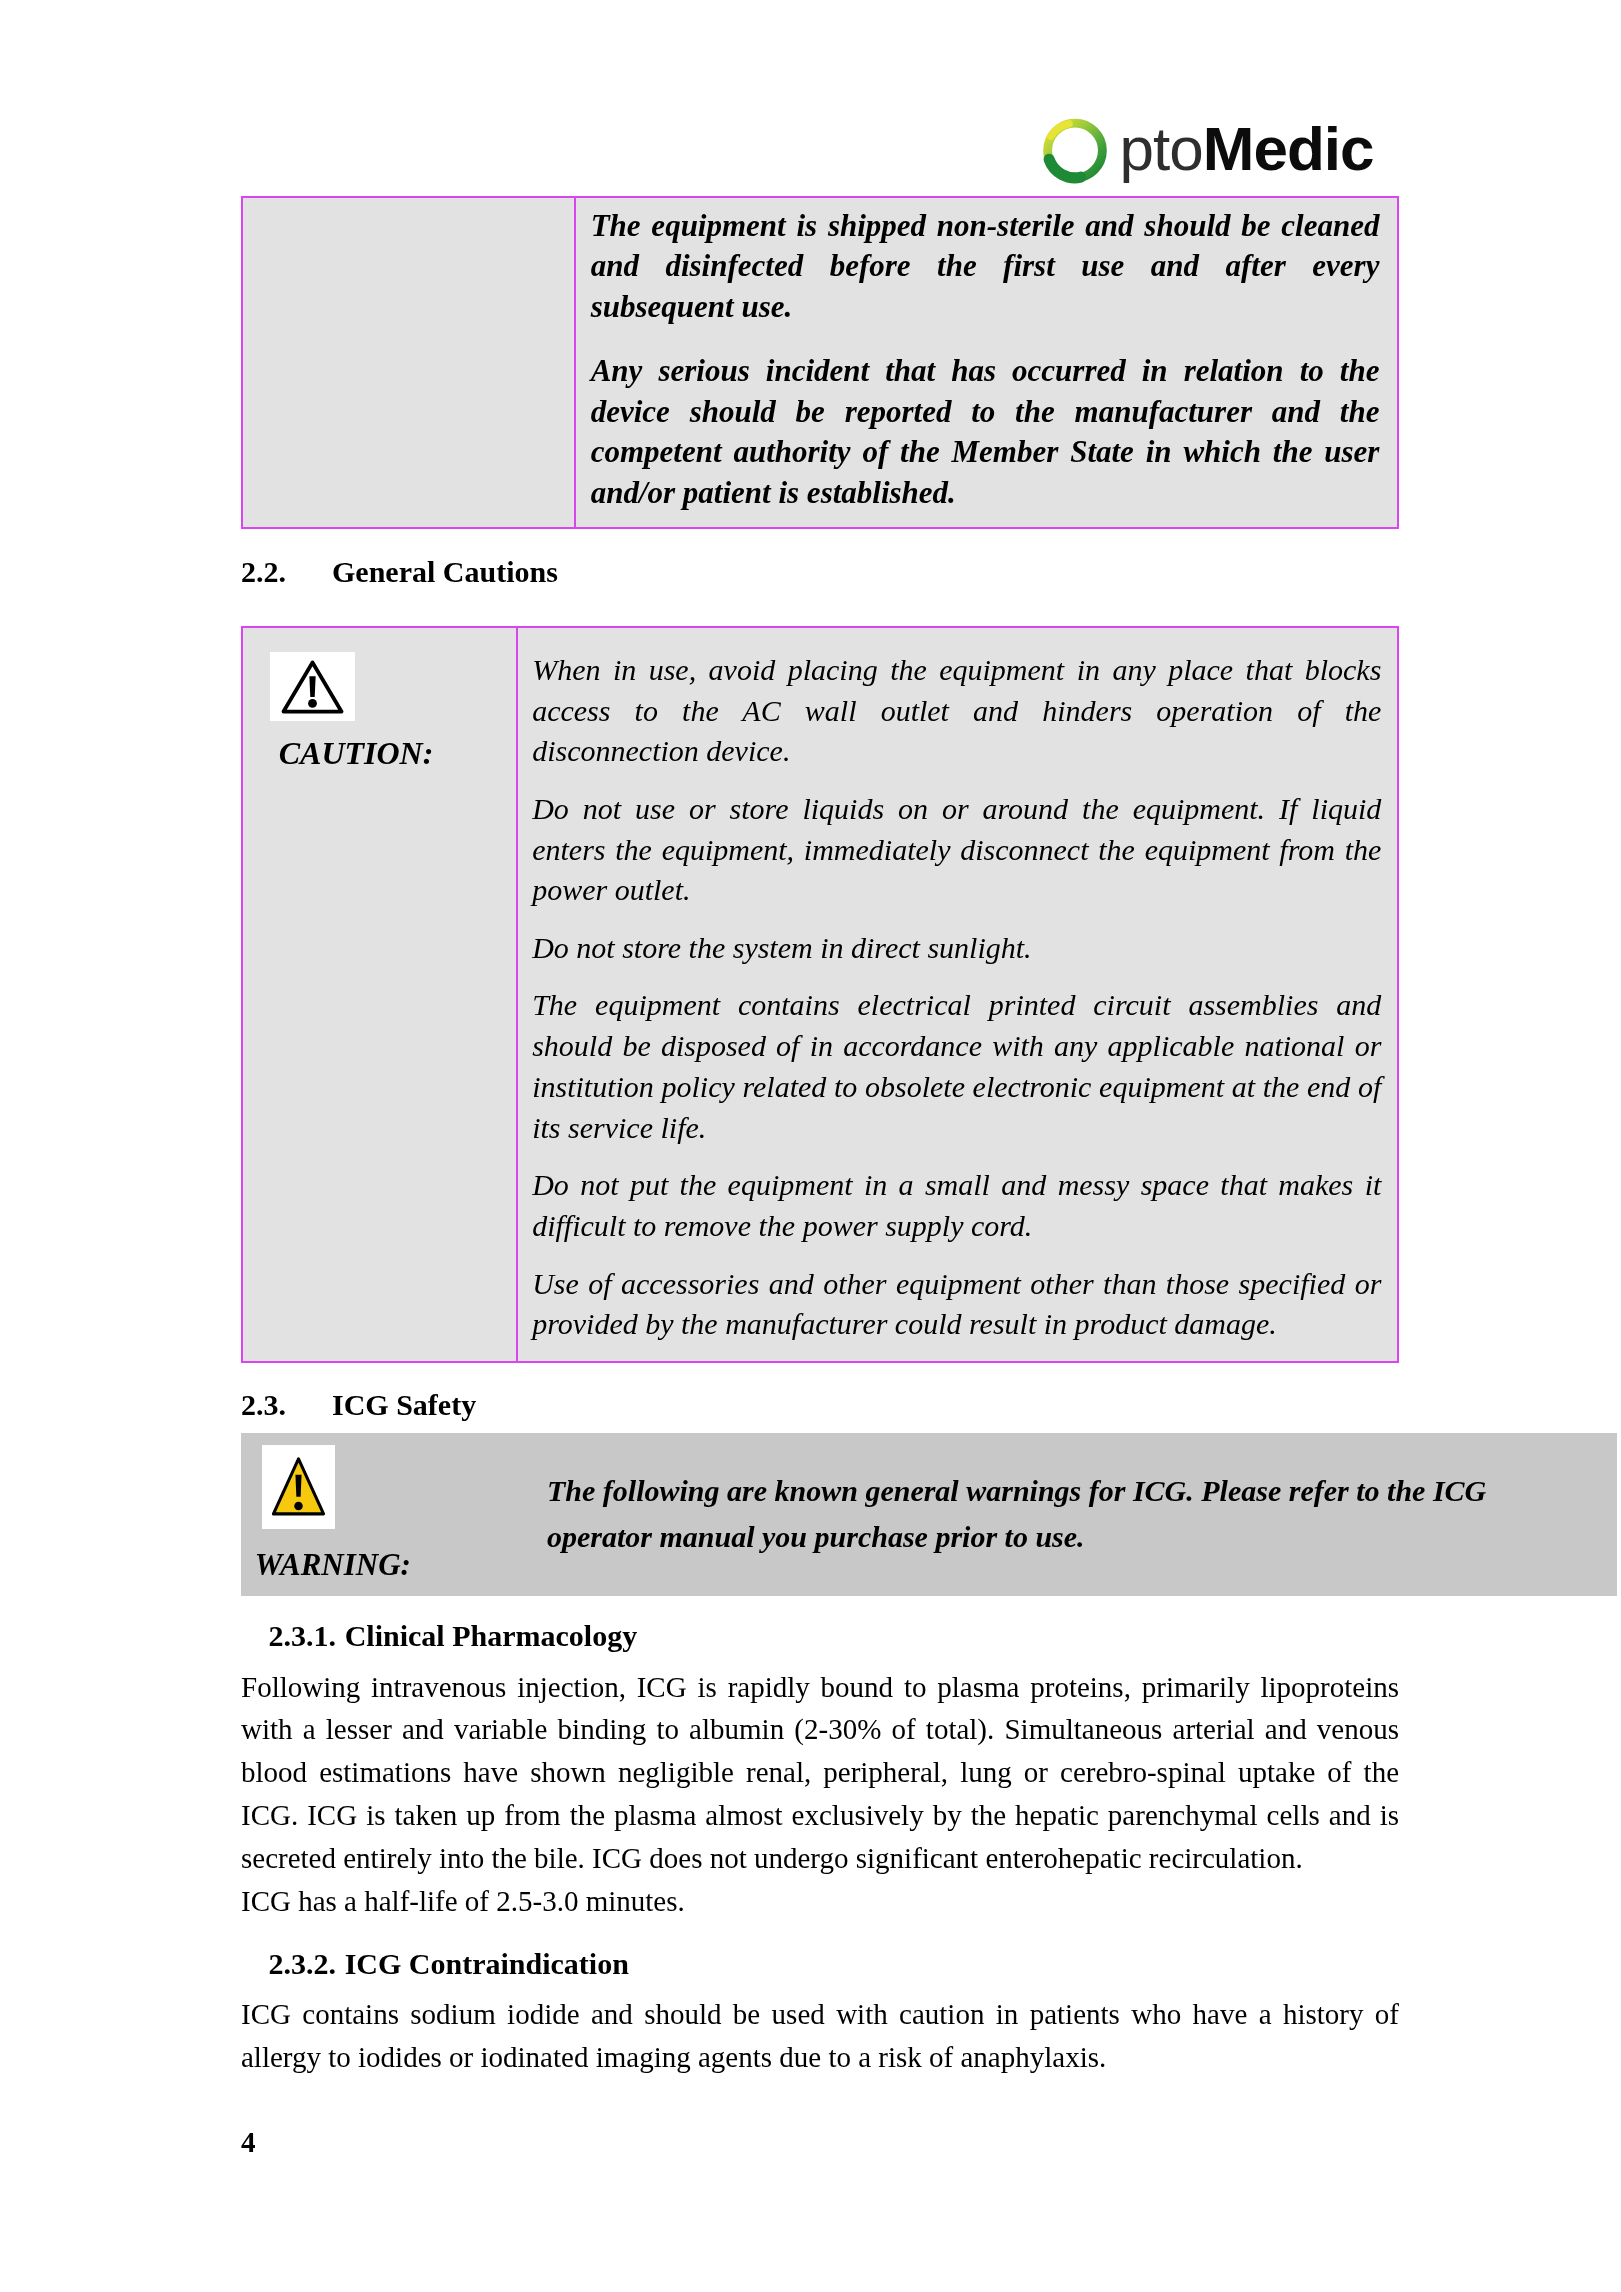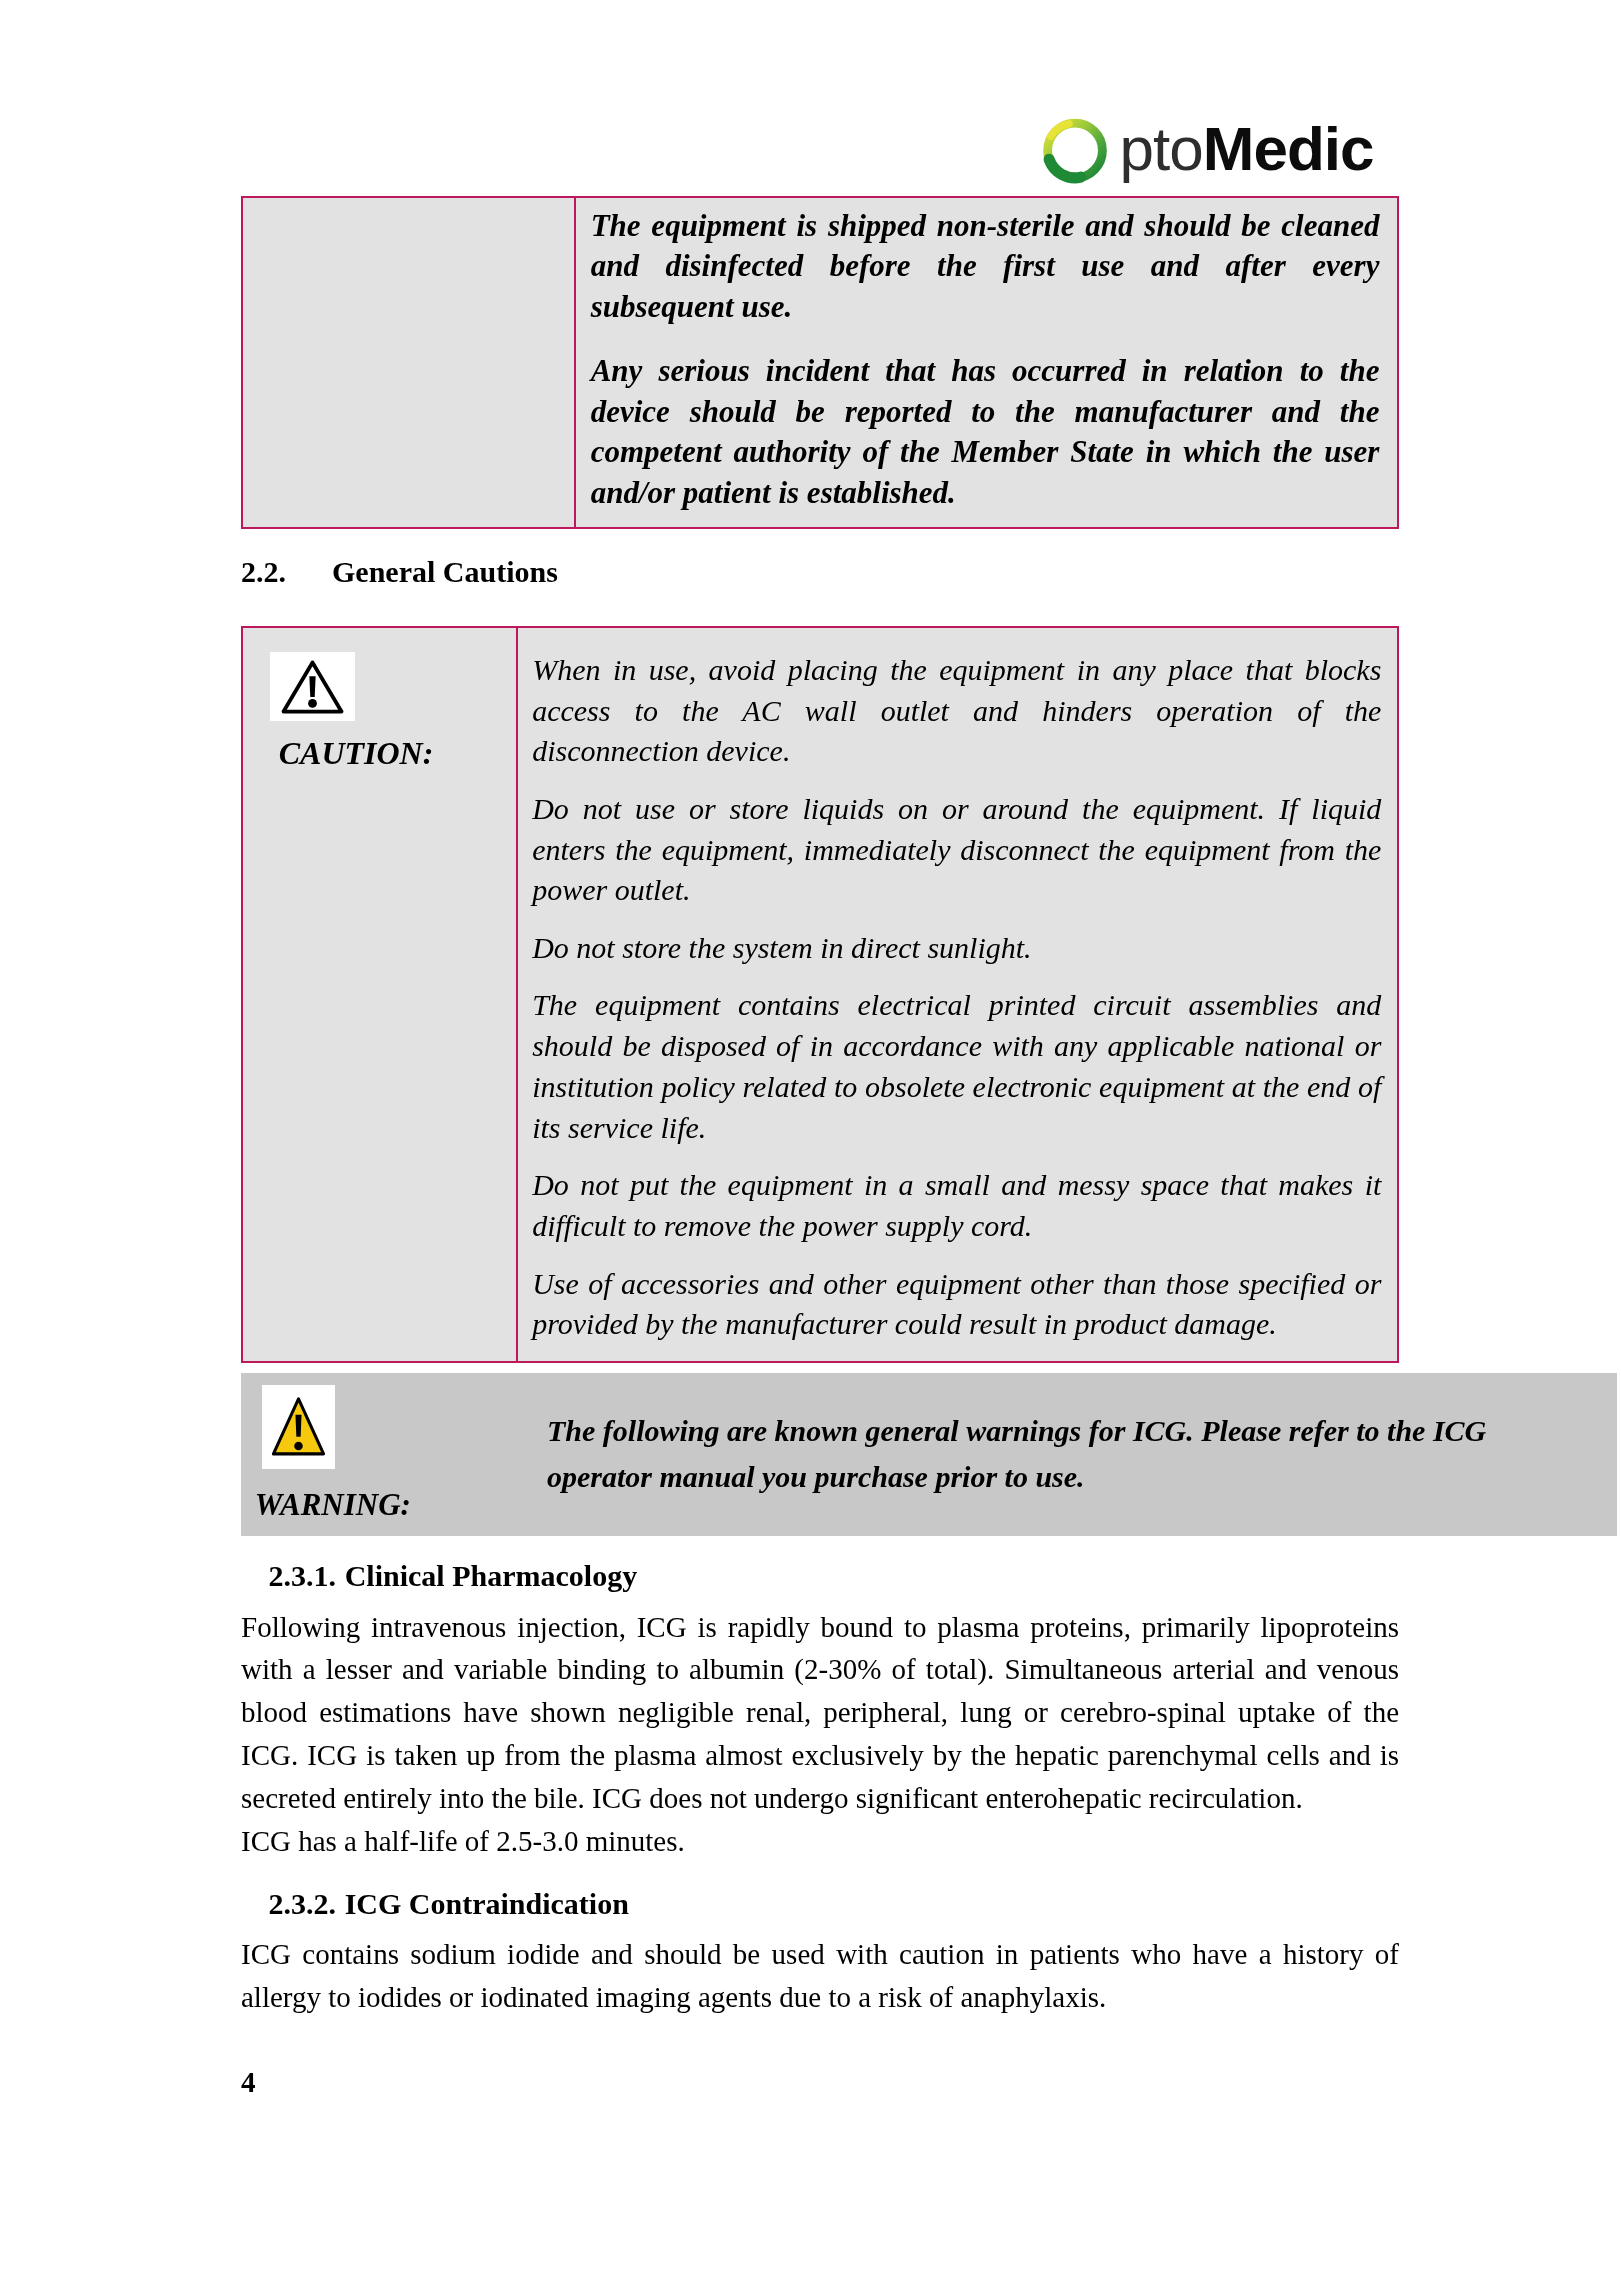--- a/index.html
+++ b/index.html
@@ -17,21 +17,21 @@
 
   
   .logo-row { display:flex; justify-content:flex-end; align-items:center; padding-top:106px; height:86px; margin-right:25.5px; gap:8px; }
   .logo-circle svg { width:74px; height:74px; display:block; }
   .logo-text { font-family:"Liberation Sans","DejaVu Sans",sans-serif; font-size:62px; letter-spacing:-1px; line-height:1; white-space:nowrap; }
   .logo-pto { color:#2e2e2e; font-weight:400; }
   .logo-medic { color:#0c0c0c; font-weight:700; }
 
   
   table.gray-table { border-collapse:collapse; width:1158px; background:#e2e2e2; border:2.9px solid #141414; table-layout:fixed; }
-  table.gray-table td { border:2px solid #be185d; vertical-align:top; }
+  table.gray-table td { border:2px solid #d946ef; vertical-align:top; }
 
   .note-table { margin-top:3.9px; }
   .note-empty { width:329px; }
   .note-cell { padding:7.8px 17.6px 13.7px 14.7px; font-style:italic; font-weight:bold; font-size:31px; line-height:1.31; text-align:justify; }
   .note-cell p { margin:0; }
   .note-cell p + p { margin-top:23.5px; }
 
   .caution-table { margin-top:37px; }
   .label-cell { width:253px; padding:23.5px 7.8px 9.8px 12.7px; }
   .icon-box { background:#ffffff; display:inline-block; padding:6.9px 10.8px; margin-left:14.7px; }
@@ -121,20 +121,21 @@
         <p>Do not use or store liquids on or around the equipment. If liquid enters the equipment, immediately disconnect the equipment from the power outlet.</p>
         <p>Do not store the system in direct sunlight.</p>
         <p>The equipment contains electrical printed circuit assemblies and should be disposed of in accordance with any applicable national or institution policy related to obsolete electronic equipment at the end of its service life.</p>
         <p>Do not put the equipment in a small and messy space that makes it difficult to remove the power supply cord.</p>
         <p>Use of accessories and other equipment other than those specified or provided by the manufacturer could result in product damage.</p>
       </td>
     </tr>
   </tbody>
     </table>
 
+  <h2 class="sec"><span class="hnum">2.3.</span><span>ICG Safety</span></h2>
 
   <div class="warning-banner">
     <div class="warn-left">
       <span class="icon-box">
         <svg viewBox="0 0 90 102" width="55" height="74">
           <path d="M45 5 L86 95 L4 95 Z" fill="#f6c90e" stroke="#000000" stroke-width="5" stroke-linejoin="round"></path>
           <path d="M40 31 h10 l-1.5 36 h-7 Z" fill="#000000"></path>
           <circle cx="45" cy="82" r="7" fill="#000000"></circle>
         </svg>
       </span>

